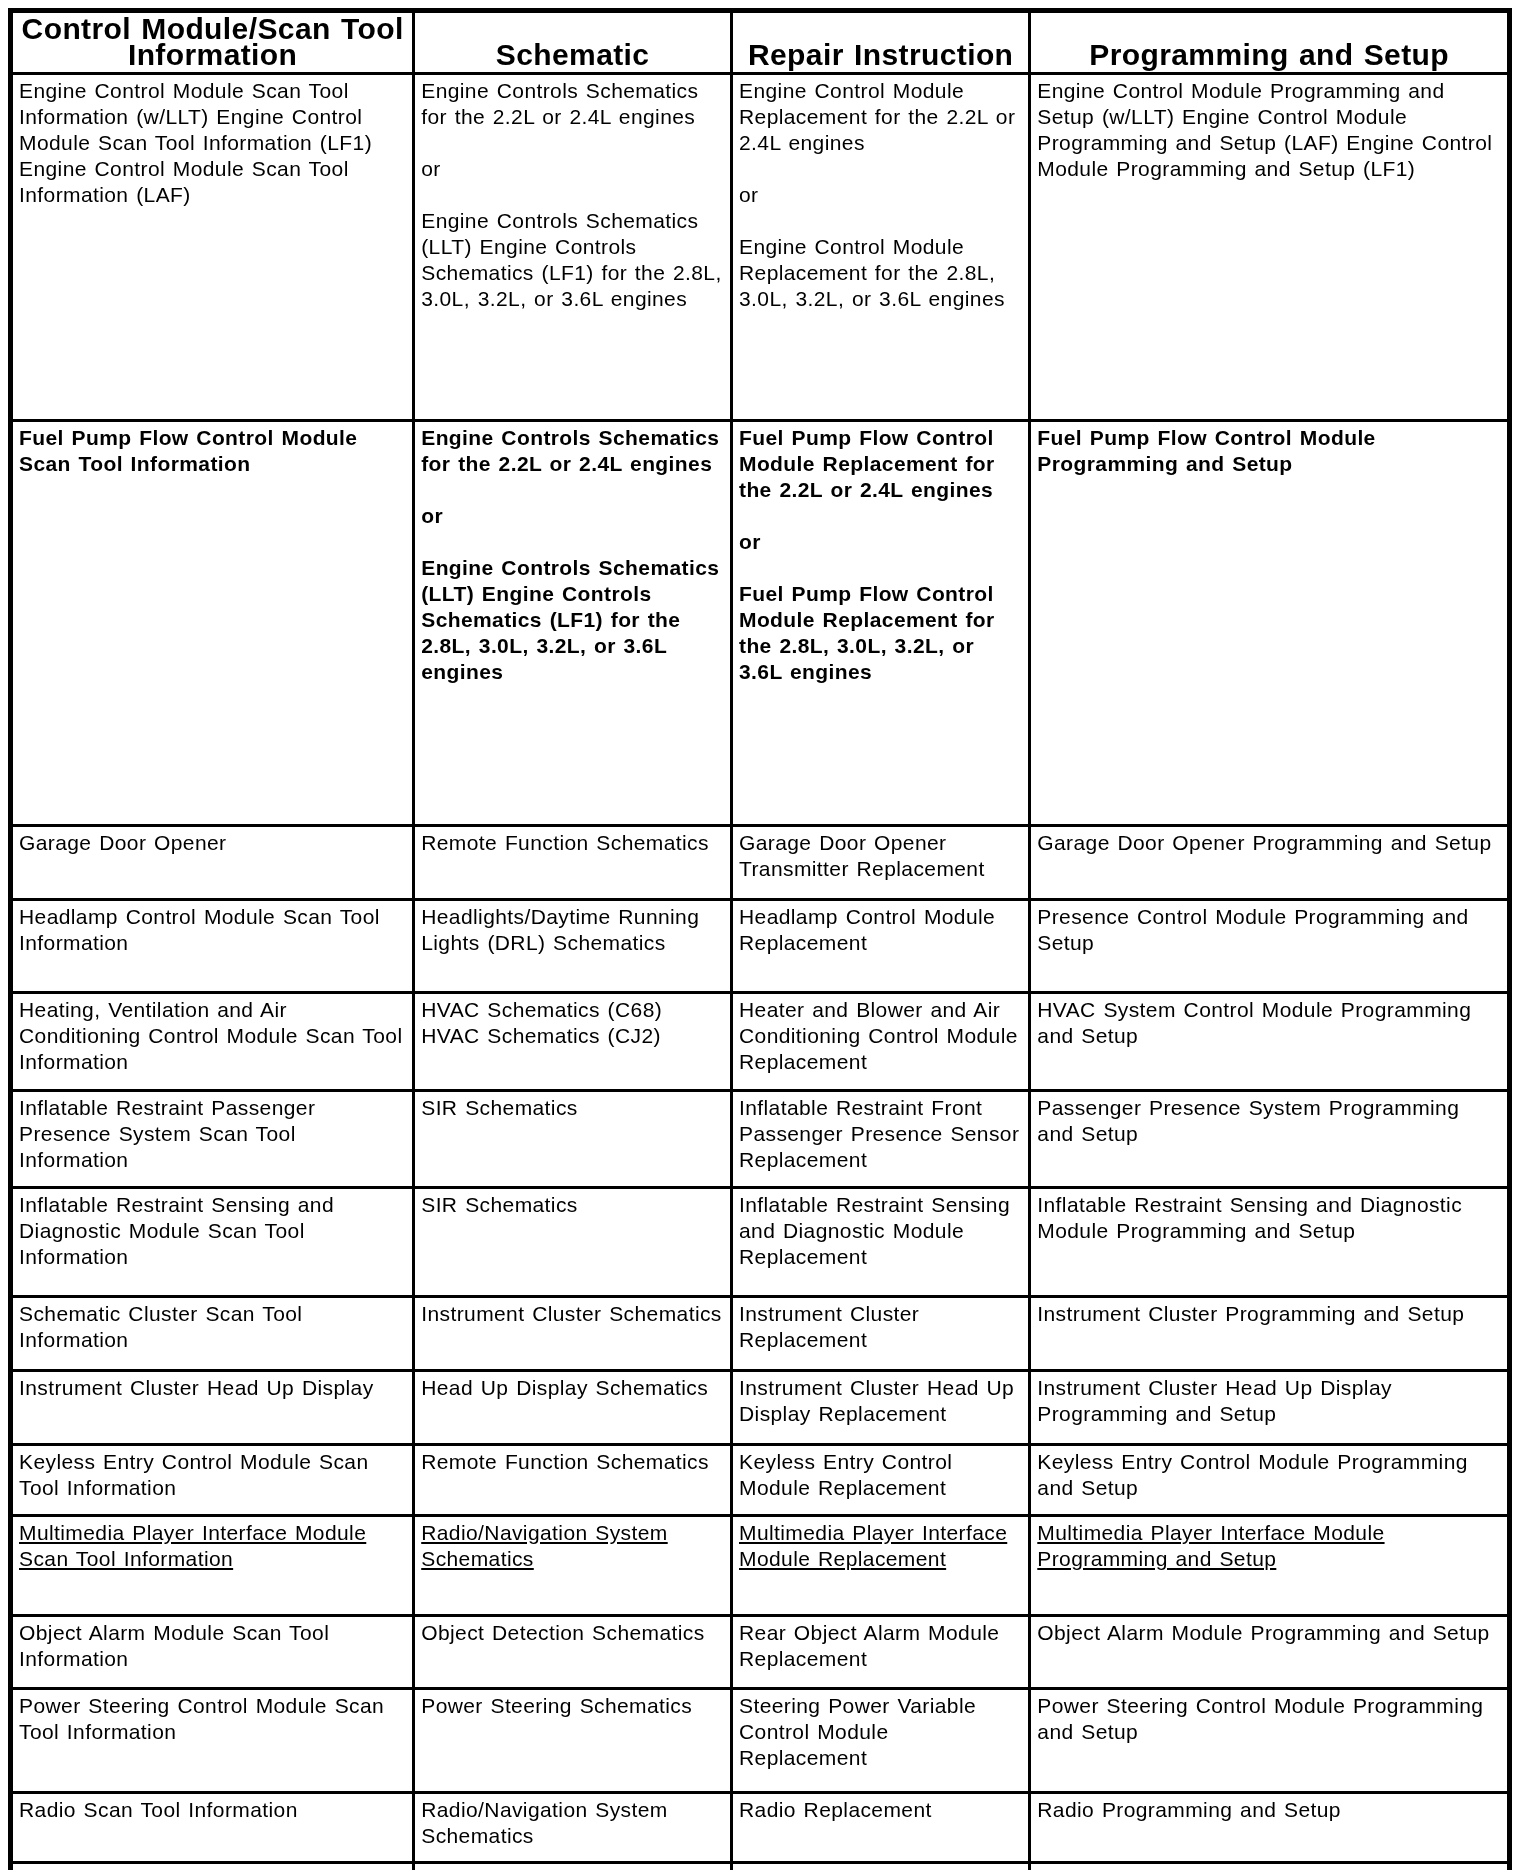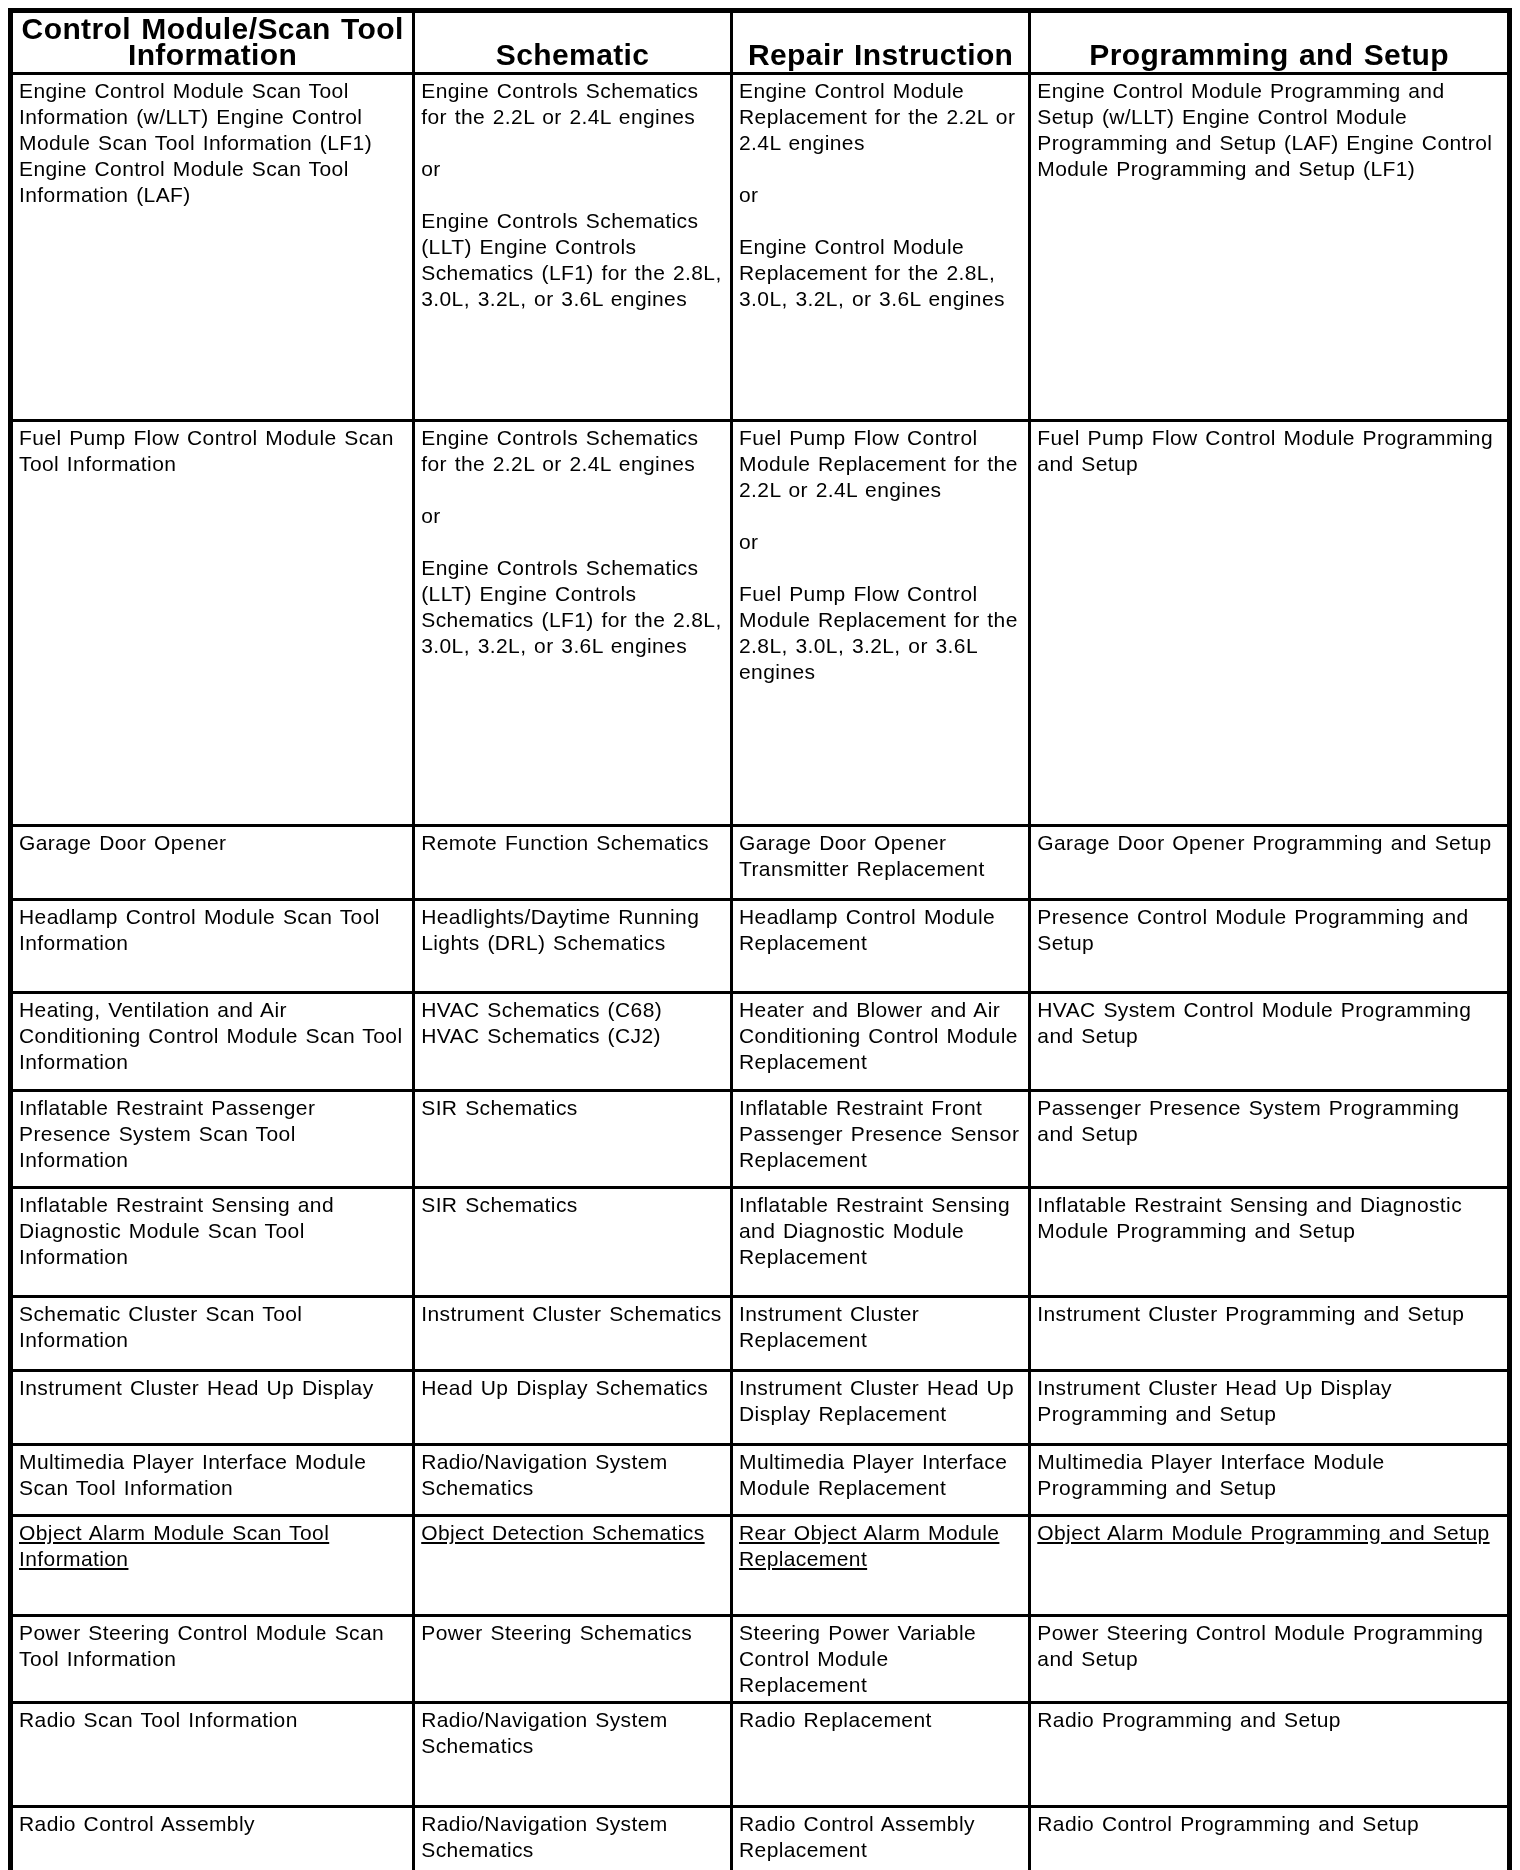--- a/index.html
+++ b/index.html
@@ -49,21 +49,21 @@
     white-space: pre-line;
   }
   
   col.c1 { width: 26.9%; }
   col.c2 { width: 21.2%; }
   col.c3 { width: 19.9%; }
   col.c4 { width: 32.0%; }
   
   thead tr { height: 57px; }
   tbody tr:nth-child(1)  { height: 347px; }
-  tbody tr:nth-child(2)  { height: 405px; }
+  tbody tr:nth-child(2)  { height: 405px; font-weight: bold; }
   tbody tr:nth-child(3)  { height: 74px; }
   tbody tr:nth-child(4)  { height: 93px; }
   tbody tr:nth-child(5)  { height: 98px; }
   tbody tr:nth-child(6)  { height: 97px; margin-top: 40px; }
   tbody tr:nth-child(7)  { height: 109px; }
   tbody tr:nth-child(8)  { height: 74px; }
   tbody tr:nth-child(9)  { height: 74px; }
   tbody tr:nth-child(10) { height: 71px; }
   tbody tr:nth-child(11) { height: 100px; text-decoration: underline; }
   tbody tr:nth-child(12) { height: 73px; }
@@ -156,20 +156,26 @@
           <td>Instrument Cluster Replacement</td>
           <td>Instrument Cluster Programming and Setup</td>
         </tr>
         <tr>
           <td>Instrument Cluster Head Up Display</td>
           <td>Head Up Display Schematics</td>
           <td>Instrument Cluster Head Up Display Replacement</td>
           <td>Instrument Cluster Head Up Display Programming and Setup</td>
         </tr>
         <tr>
+          <td>Keyless Entry Control Module Scan Tool Information</td>
+          <td>Remote Function Schematics</td>
+          <td>Keyless Entry Control Module Replacement</td>
+          <td>Keyless Entry Control Module Programming and Setup</td>
+        </tr>
+        <tr>
           <td>Multimedia Player Interface Module Scan Tool Information</td>
           <td>Radio/Navigation System Schematics</td>
           <td>Multimedia Player Interface Module Replacement</td>
           <td>Multimedia Player Interface Module Programming and Setup</td>
         </tr>
         <tr>
           <td>Object Alarm Module Scan Tool Information</td>
           <td>Object Detection Schematics</td>
           <td>Rear Object Alarm Module Replacement</td>
           <td>Object Alarm Module Programming and Setup</td>

